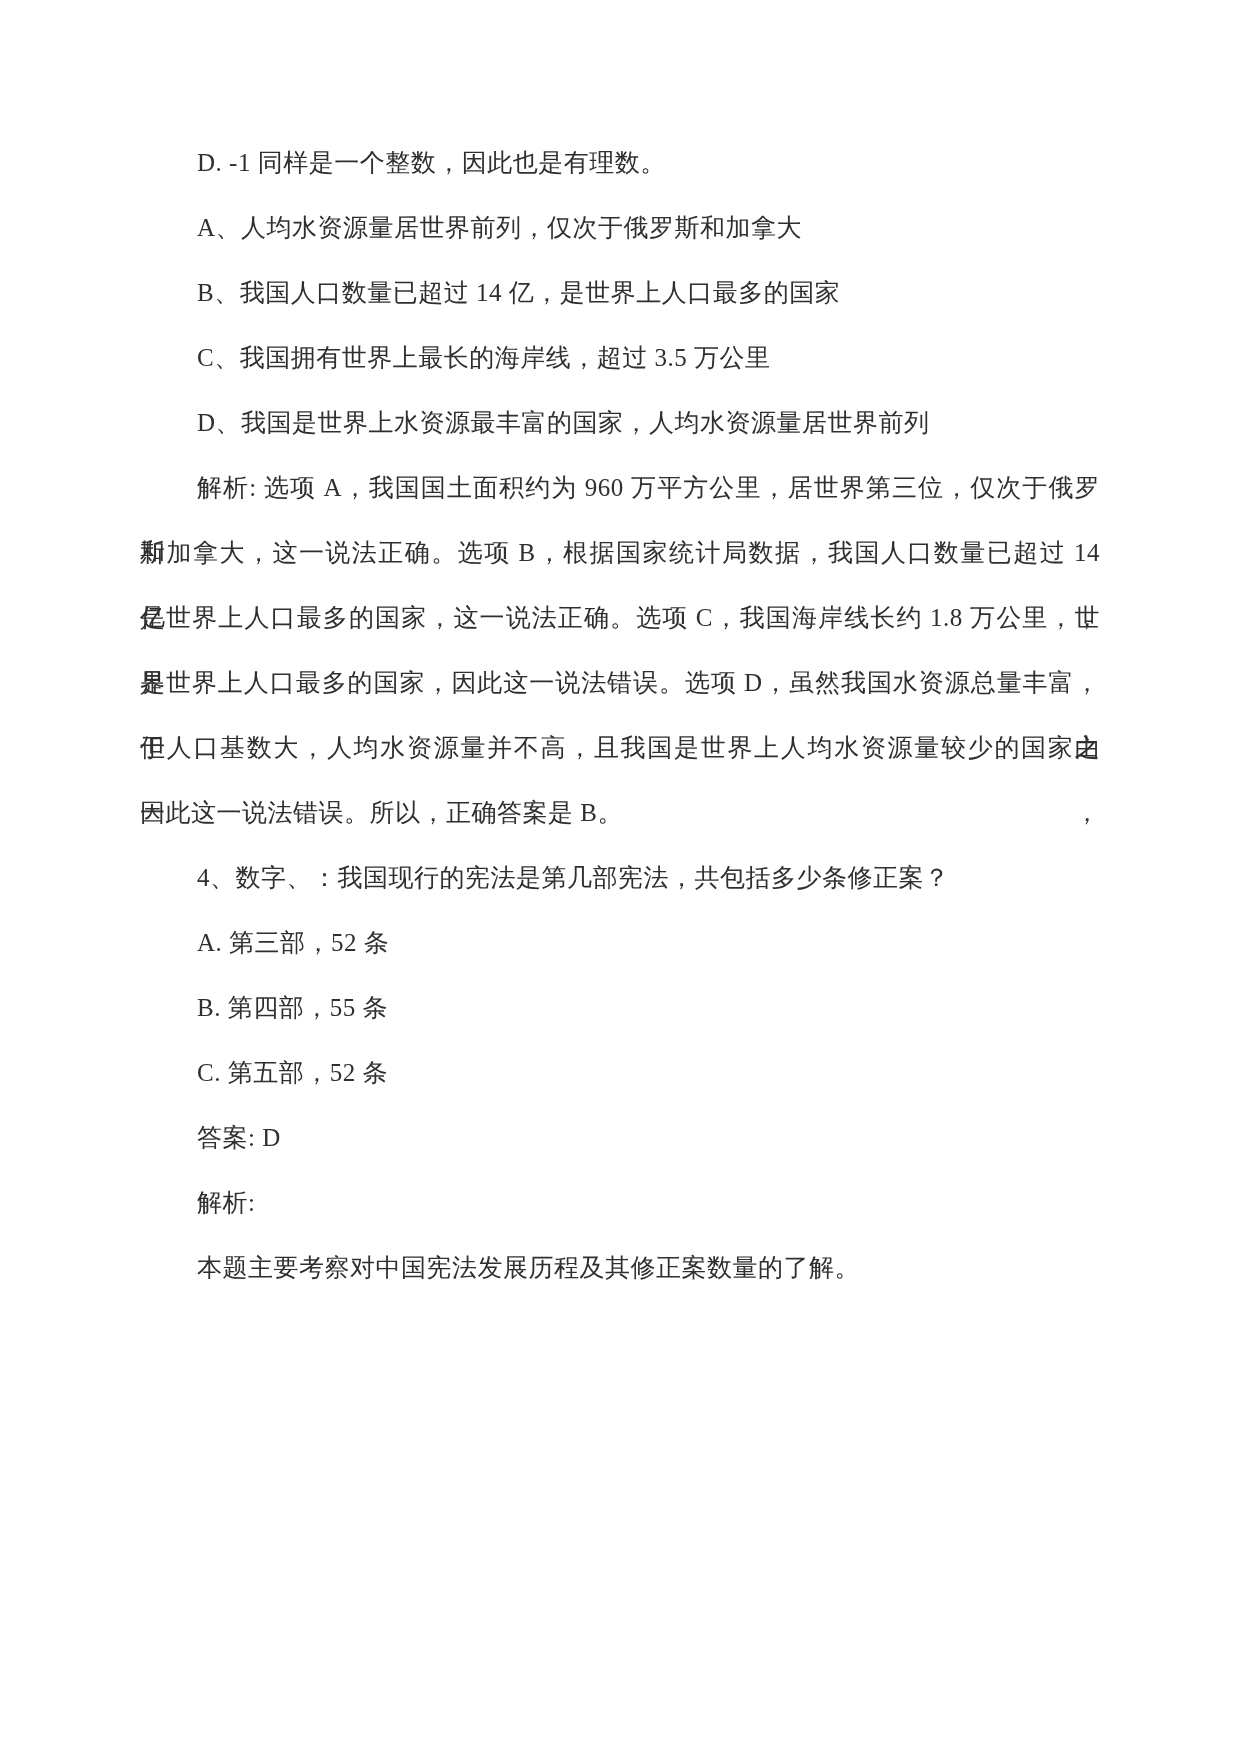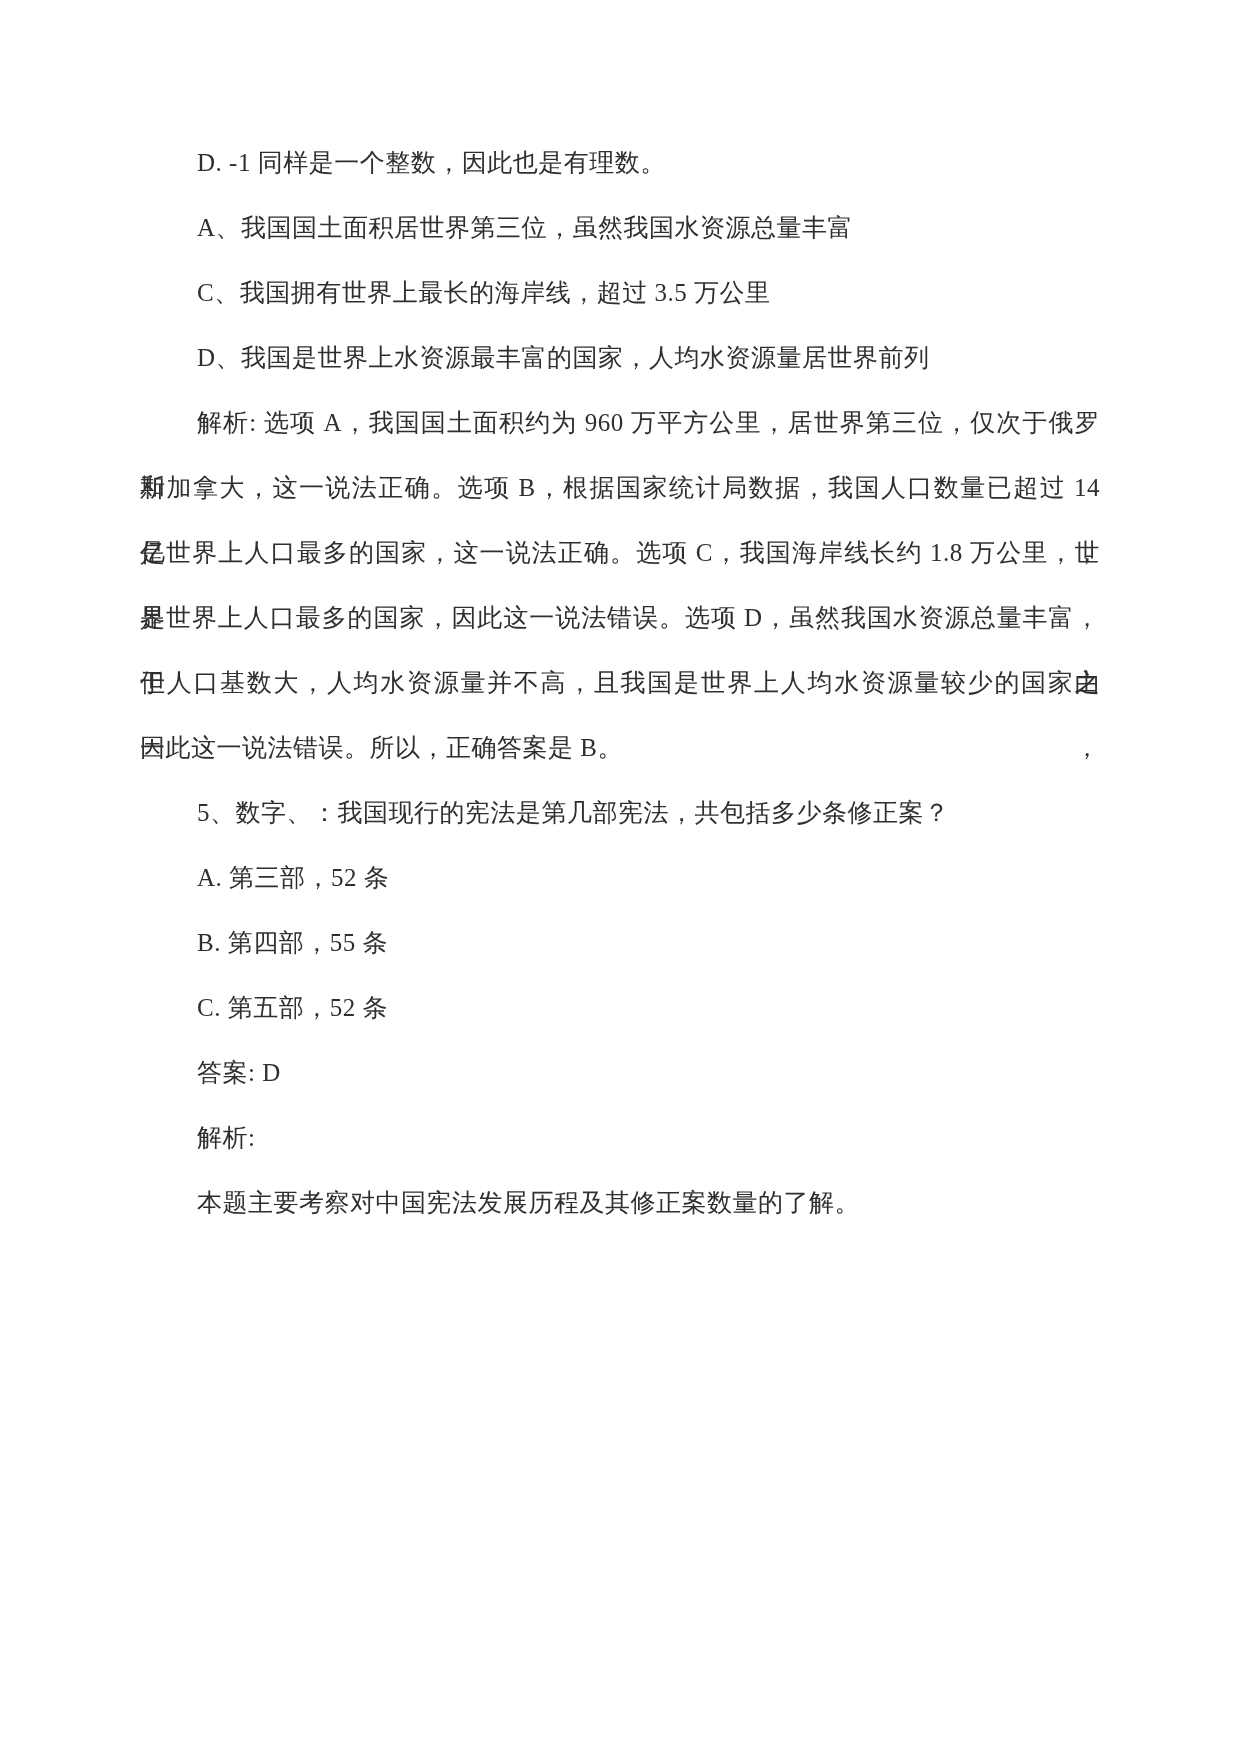--- a/index.html
+++ b/index.html
@@ -39,30 +39,31 @@
     text-align: justify;
     text-align-last: justify;
   }
 </style>
 </head>
 <body>
 
 <div class="page">
   <div class="doc-body" id="doc-body">
       <div class="line indent">D. -1 同样是一个整数，因此也是有理数。</div>
-      <div class="line indent">A、我国国土面积居世界第三位，虽然我国水资源总量丰富</div>
+      <div class="line indent">A、人均水资源量居世界前列，仅次于俄罗斯和加拿大</div>
+      <div class="line indent">B、我国人口数量已超过 14 亿，是世界上人口最多的国家</div>
       <div class="line indent">C、我国拥有世界上最长的海岸线，超过 3.5 万公里</div>
       <div class="line indent">D、我国是世界上水资源最丰富的国家，人均水资源量居世界前列</div>
       <div class="line indent fill">解析: 选项 A，我国国土面积约为 960 万平方公里，居世界第三位，仅次于俄罗斯</div>
       <div class="line fill">和加拿大，这一说法正确。选项 B，根据国家统计局数据，我国人口数量已超过 14 亿，</div>
       <div class="line fill">是世界上人口最多的国家，这一说法正确。选项 C，我国海岸线长约 1.8 万公里，世界</div>
       <div class="line fill">是世界上人口最多的国家，因此这一说法错误。选项 D，虽然我国水资源总量丰富，但由</div>
       <div class="line fill">于人口基数大，人均水资源量并不高，且我国是世界上人均水资源量较少的国家之一，</div>
       <div class="line">因此这一说法错误。所以，正确答案是 B。</div>
-      <div class="line indent">5、数字、：我国现行的宪法是第几部宪法，共包括多少条修正案？</div>
+      <div class="line indent">4、数字、：我国现行的宪法是第几部宪法，共包括多少条修正案？</div>
       <div class="line indent">A. 第三部，52 条</div>
       <div class="line indent">B. 第四部，55 条</div>
       <div class="line indent">C. 第五部，52 条</div>
       <div class="line indent">答案: D</div>
       <div class="line indent">解析:</div>
       <div class="line indent">本题主要考察对中国宪法发展历程及其修正案数量的了解。</div>
     </div>
 </div>
 
 </body></html>

